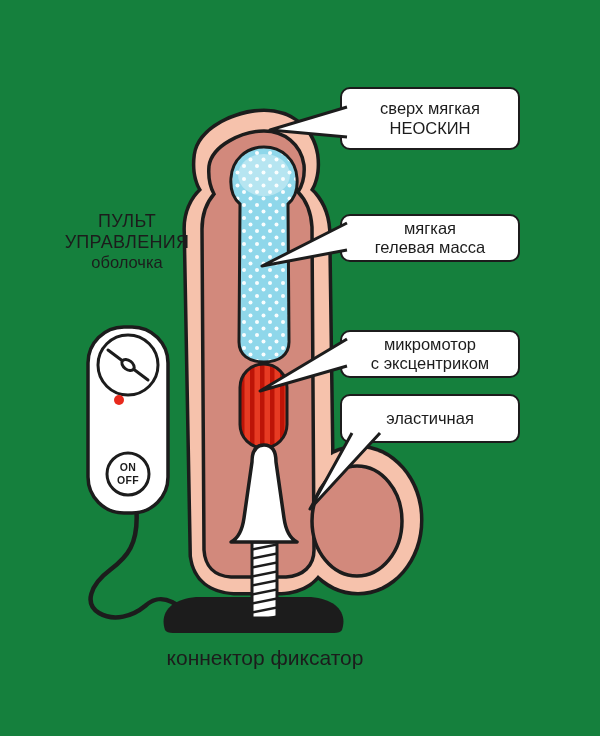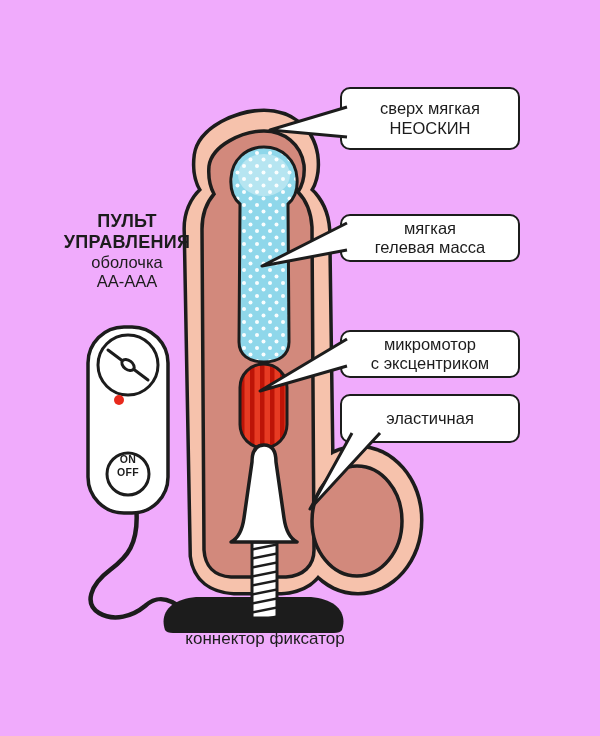--- a/index.html
+++ b/index.html
@@ -1,29 +1,29 @@
 <!DOCTYPE html>
 <html style="--outline: #1c1c1c; --flesh: #f6c2ac; --rose: #d2897c; --gel: #8fd7ea; --motor: #e73b23; --motor_dark: #bd1407; --led: #e8291c;"><head>
 <meta charset="utf-8">
 <style>
   html,body{margin:0;padding:0;background:#ffffff;}
-  #stage{position:relative;width:600px;height:736px;background:#f0abfc;overflow:hidden;
+  #stage{position:relative;width:600px;height:736px;background:#15803d;overflow:hidden;
          font-family:"Liberation Sans", sans-serif;color:#1c1c1c;}
   .layer{position:absolute;left:0;top:0;width:600px;height:736px;}
   #art{z-index:1;}
   #pointers{z-index:3;pointer-events:none;}
   .wedge{fill:#ffffff;stroke:var(--outline);stroke-width:3;stroke-linejoin:round;}
   .callout{position:absolute;z-index:2;background:#fff;border:2.5px solid var(--outline);
            border-radius:10px;display:flex;flex-direction:column;align-items:center;
            justify-content:center;text-align:center;font-size:16.5px;line-height:1.17;}
   .left-label{position:absolute;z-index:2;text-align:center;font-size:16.5px;line-height:1.16;}
-  .ll-bold{font-weight:bold;font-size:18px;letter-spacing:0.3px;}
+  .ll-bold{font-weight:normal;font-size:18px;letter-spacing:0.3px;}
   .onoff{position:absolute;z-index:2;display:flex;flex-direction:column;align-items:center;
-         justify-content:flex-start;font-weight:bold;font-size:10.5px;line-height:1.25;letter-spacing:0.4px;}
-  .bottom-label{position:absolute;z-index:2;text-align:center;font-size:17px;line-height:1.2;}
+         justify-content:center;font-weight:bold;font-size:10.5px;line-height:1.25;letter-spacing:0.4px;}
+  .bottom-label{position:absolute;z-index:2;text-align:center;font-size:21px;line-height:1.2;margin-top:16px;}
 </style>
 </head>
 <body>
 
 <div id="stage">
 
   <svg id="art" class="layer" viewBox="0 0 600 736" aria-hidden="true">
     <defs>
       <pattern id="dots" width="13" height="13" patternUnits="userSpaceOnUse">
         <rect width="13" height="13" style="fill:var(--gel)"></rect>
@@ -89,21 +89,20 @@
   </div>
 
   <div class="callout" style="left:340px;top:394px;width:176px;height:45px">
     <span>эластичная</span>
   </div>
 
   <div class="left-label" style="left:32px;top:211px;width:190px">
     <div class="ll-bold">ПУЛЬТ</div>
     <div class="ll-bold">УПРАВЛЕНИЯ</div>
     <div>оболочка</div>
-    <div>АА-ААА</div>
   </div>
 
   <div class="onoff" style="left:106px;top:453px;width:44px;height:42px">
     <div>ON</div>
     <div>OFF</div>
   </div>
 
   <div class="bottom-label" style="left:140px;top:629px;width:250px">
     <div>коннектор фиксатор</div>
   </div>

